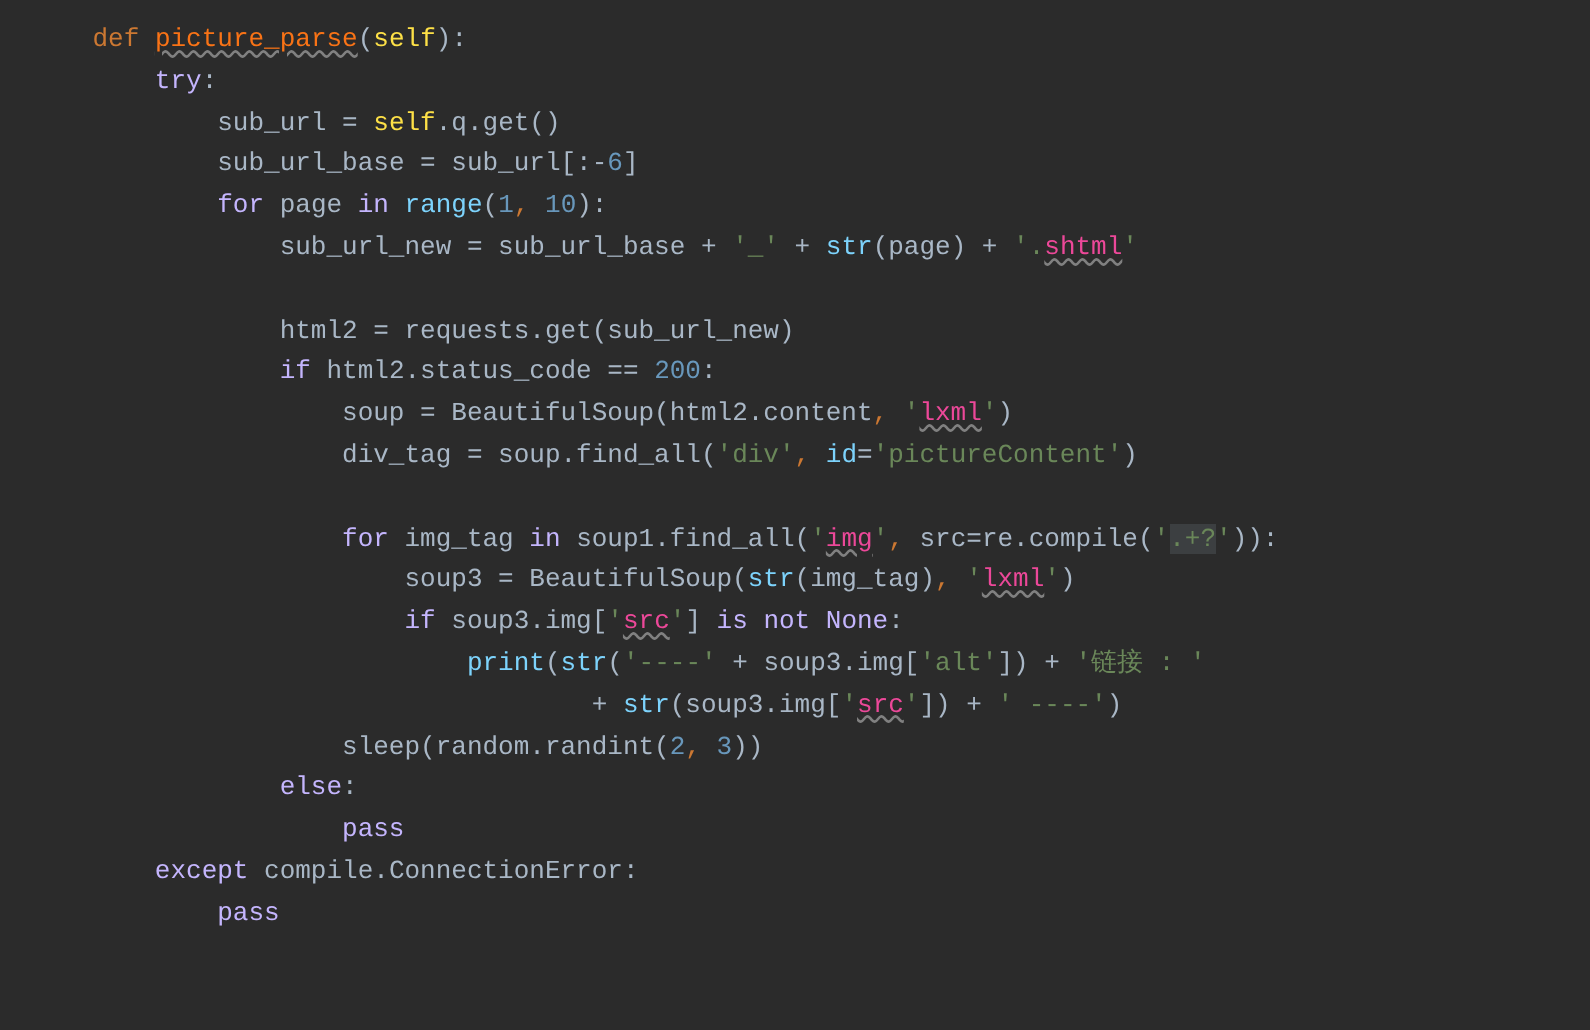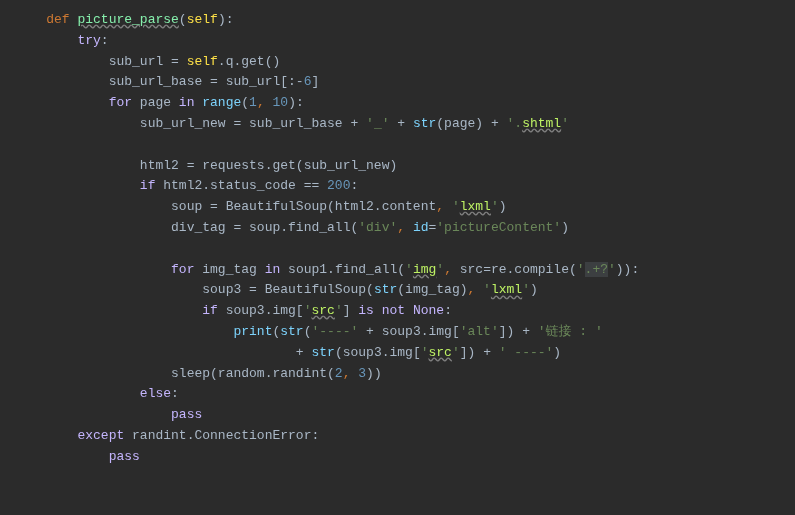--- a/index.html
+++ b/index.html
@@ -18,26 +18,26 @@
       overflow: hidden;
     }
     .code-container {
       color: #a9b7c6;
     }
     .line {
       white-space: pre;
     }
     .kw-def { color: #cc7832; }
     .kw-orange { color: #c4b5fd; }
-    .func-name { color: #86efac; text-decoration: underline wavy #808080; }
+    .func-name { color: #f97316; text-decoration: underline wavy #808080; }
     .self { color: #fde047; }
     .builtin { color: #7dd3fc; }
     .ident { color: #a9b7c6; }
     .string { color: #6a8759; }
-    .string-warn { color: #bef264; text-decoration: underline wavy #808080; font-family: Liberation Mono, monospace; }
+    .string-warn { color: #ec4899; text-decoration: underline wavy #808080; font-family: Liberation Mono, monospace; }
     .string-bg { color: #6a8759; background: #3c3f41; }
     .number { color: #6897bb; }
     .paren { color: #a9b7c6; }
     .comma { color: #cc7832; }
   </style>
 </head>
 <body>
 
 <div class="code-container" id="code-root">
     <div class="line"><span>    </span><span class="kw-def">def </span><span class="func-name">picture_parse</span><span class="paren">(</span><span class="self">self</span><span class="paren">):</span></div>
@@ -53,15 +53,15 @@
     <div class="line"><span>                    </span><span class="ident">div_tag = soup.find_all(</span><span class="string">'div'</span><span class="comma">, </span><span class="builtin">id</span><span class="ident">=</span><span class="string">'pictureContent'</span><span class="paren">)</span></div>
     <div class="line"><span></span><span class="ident"> </span></div>
     <div class="line"><span>                    </span><span class="kw-orange">for </span><span class="ident">img_tag </span><span class="kw-orange">in </span><span class="ident">soup1.find_all(</span><span class="string">'</span><span class="string-warn">img</span><span class="string">'</span><span class="comma">, </span><span class="ident">src</span><span class="ident">=re.compile(</span><span class="string">'</span><span class="string-bg">.+?</span><span class="string">'</span><span class="paren">)):</span></div>
     <div class="line"><span>                        </span><span class="ident">soup3 = BeautifulSoup(</span><span class="builtin">str</span><span class="ident">(img_tag)</span><span class="comma">, </span><span class="string">'</span><span class="string-warn">lxml</span><span class="string">'</span><span class="paren">)</span></div>
     <div class="line"><span>                        </span><span class="kw-orange">if </span><span class="ident">soup3.img[</span><span class="string">'</span><span class="string-warn">src</span><span class="string">'</span><span class="ident">] </span><span class="kw-orange">is not </span><span class="kw-orange">None</span><span class="paren">:</span></div>
     <div class="line"><span>                            </span><span class="builtin">print</span><span class="paren">(</span><span class="builtin">str</span><span class="paren">(</span><span class="string">'----' </span><span class="ident">+ soup3.img[</span><span class="string">'alt'</span><span class="ident">]) + </span><span class="string">'链接 : '</span></div>
     <div class="line"><span>                                    </span><span class="ident">+ </span><span class="builtin">str</span><span class="ident">(soup3.img[</span><span class="string">'</span><span class="string-warn">src</span><span class="string">'</span><span class="ident">]) + </span><span class="string">' ----'</span><span class="paren">)</span></div>
     <div class="line"><span>                    </span><span class="ident">sleep(random.randint(</span><span class="number">2</span><span class="comma">, </span><span class="number">3</span><span class="paren">))</span></div>
     <div class="line"><span>                </span><span class="kw-orange">else</span><span class="paren">:</span></div>
     <div class="line"><span>                    </span><span class="kw-orange">pass</span></div>
-    <div class="line"><span>        </span><span class="kw-orange">except </span><span class="ident">randint.ConnectionError:</span></div>
+    <div class="line"><span>        </span><span class="kw-orange">except </span><span class="ident">compile.ConnectionError:</span></div>
     <div class="line"><span>            </span><span class="kw-orange">pass</span></div>
   </div>
 
 </body></html>

